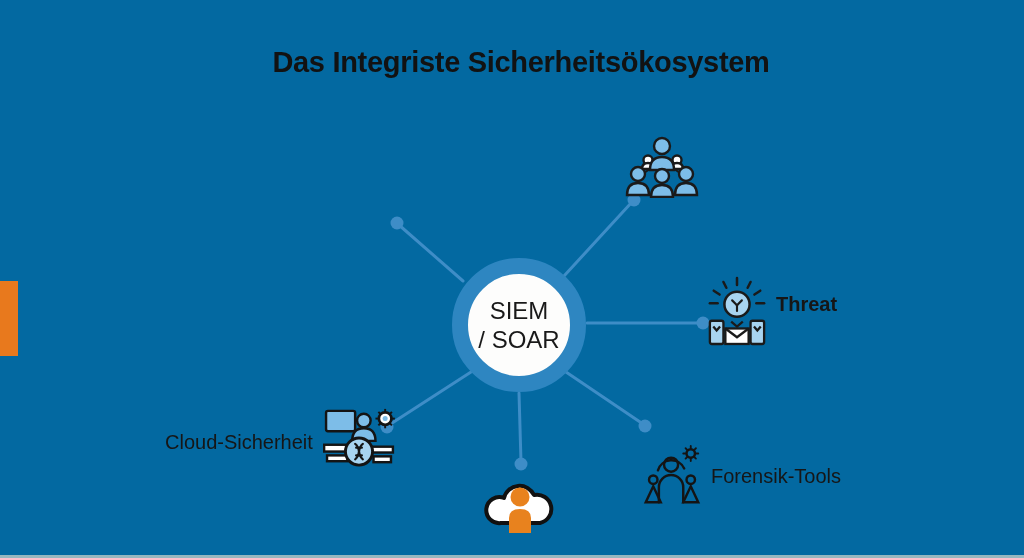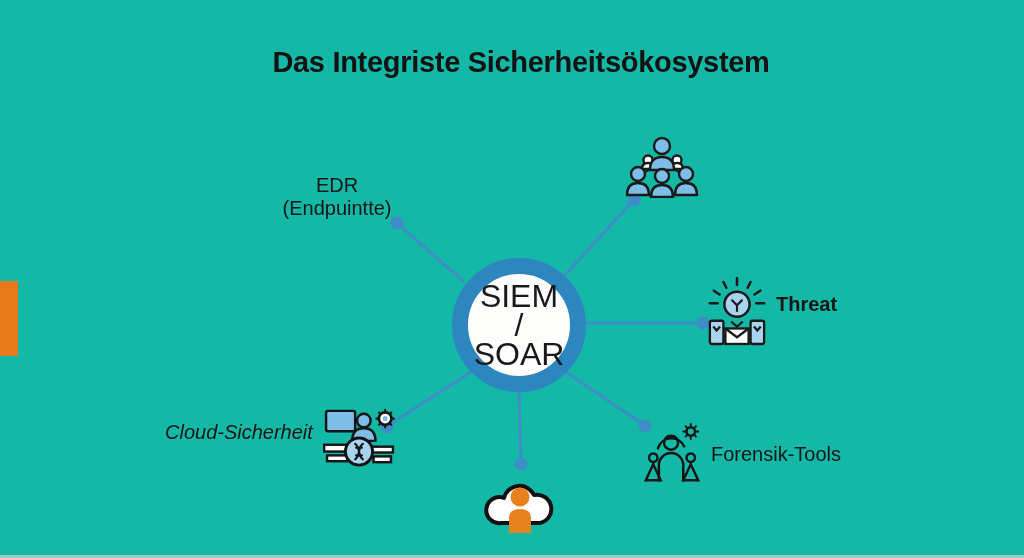--- a/index.html
+++ b/index.html
@@ -1,46 +1,46 @@
 <!DOCTYPE html>
 <html><head>
 <meta charset="utf-8">
 <style>
   html,body{margin:0;padding:0;background:#e9e9e9;}
   .stage{
-    position:relative;width:1024px;height:558px;background:#14b8a6;
+    position:relative;width:1024px;height:558px;background:#0369a1;
     font-family:"Liberation Sans", sans-serif;color:#161616;overflow:hidden;
   }
   .accent-bar{position:absolute;left:0;top:281px;width:18px;height:75px;background:#e8791d;}
   .bottom-strip{position:absolute;left:0;bottom:0;width:100%;height:3px;background:#c9d2ca;opacity:.75;}
   .title{
     position:absolute;top:46px;left:0;width:100%;margin:0;text-align:center;
     transform:translateX(9px);
     font-size:29px;font-weight:600;letter-spacing:-0.3px;color:#121212;
   }
   .net{position:absolute;left:0;top:0;}
   .hub{
     position:absolute;left:452px;top:258px;width:134px;height:134px;box-sizing:border-box;
     border:16px solid #2e86c1;border-radius:50%;background:#fdfdfc;
     display:flex;align-items:center;justify-content:center;
   }
-  .hub-text{text-align:center;font-size:32px;font-weight:500;line-height:29px;color:#191919;}
+  .hub-text{text-align:center;font-size:24px;font-weight:500;line-height:29px;color:#191919;}
   .hub-text span{display:block;}
   .node{position:absolute;font-size:20px;line-height:23px;color:#161616;}
   .node .lines span{display:block;}
   .flexrow{display:flex;align-items:flex-start;}
   .node-edr{left:262px;top:174px;width:150px;text-align:center;}
   .node-firewall{left:624px;top:136px;}
   .node-firewall .lines{margin-left:8px;margin-top:7px;}
   .node-threat{left:706px;top:276px;}
   .node-threat .lines{margin-left:8px;margin-top:17px;font-weight:bold;}
-  .node-forensik{left:642px;top:422px;}
+  .node-forensik{left:642px;top:444px;}
   .node-forensik .lines{margin-left:9px;margin-top:21px;}
   .node-cloudsec{left:165px;top:406px;}
-  .node-cloudsec .lines{margin-top:15px;font-style:italic;}
+  .node-cloudsec .lines{margin-top:25px;}
   .node-cloudsec .icon{margin-left:10px;}
   .node-clouduser{left:481px;top:476px;}
   svg{display:block;}
 </style>
 </head>
 <body>
 
 <div class="stage">
 
   <div class="accent-bar"></div>
@@ -66,26 +66,20 @@
     </g>
   </svg>
 
   <div class="hub">
     <div class="hub-text">
       <span>SIEM</span>
       <span>/ SOAR</span>
     </div>
   </div>
 
-  <div class="node node-edr">
-    <div class="lines">
-      <span>EDR</span>
-      <span>(Endpuintte)</span>
-    </div>
-  </div>
 
   <div class="node node-firewall flexrow">
     <span class="icon">
       <svg width="76" height="62" viewBox="0 0 76 62">
         <g stroke="#1a1a1a" stroke-width="2" fill="none">
           <line x1="38" y1="24" x2="16" y2="40"></line>
           <line x1="38" y1="24" x2="38" y2="42"></line>
           <line x1="38" y1="24" x2="60" y2="40"></line>
           <line x1="20" y1="32" x2="56" y2="32"></line>
         </g>

